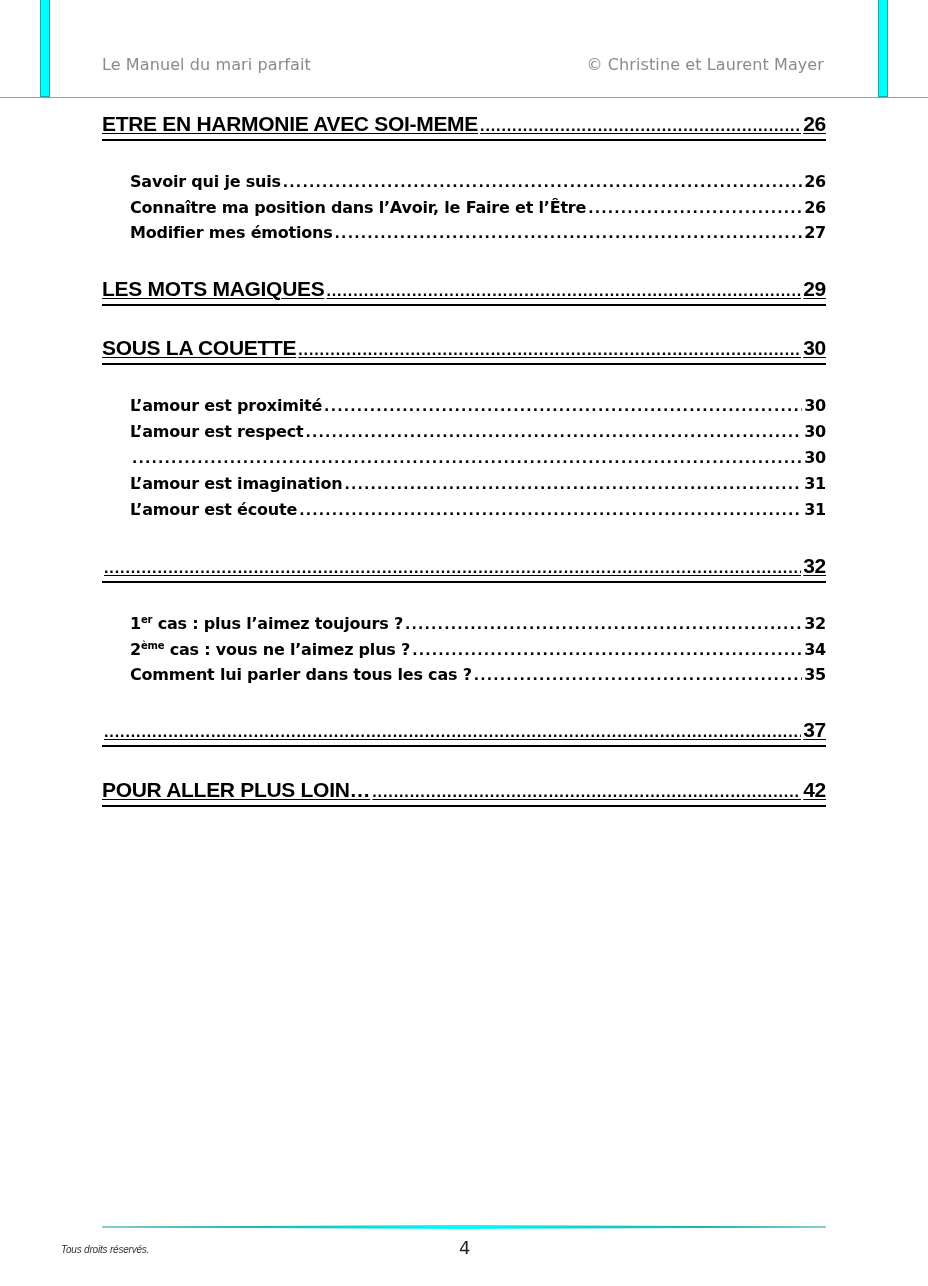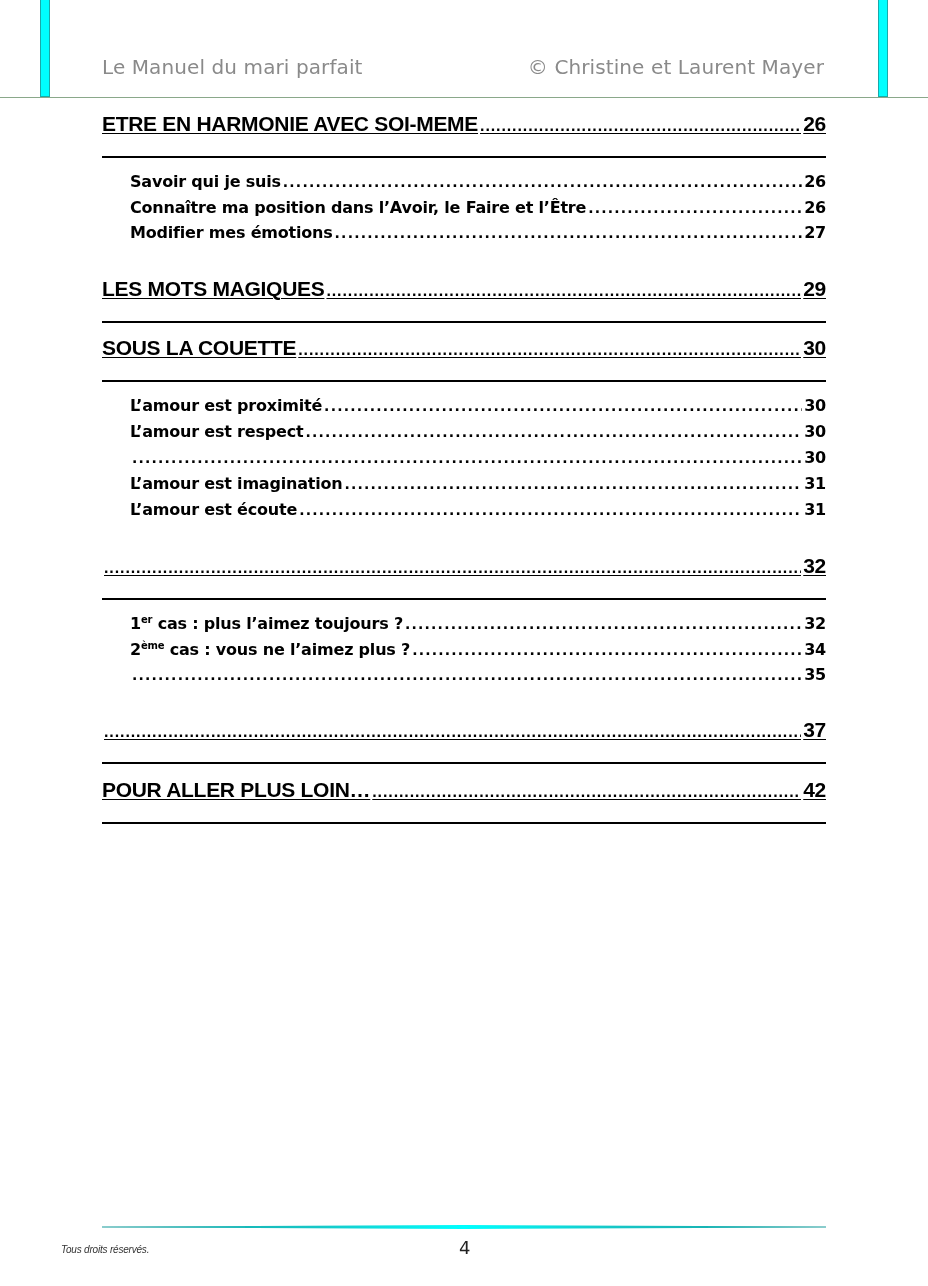--- a/index.html
+++ b/index.html
@@ -4,31 +4,31 @@
 <style>
   html, body { margin: 0; padding: 0; background: #ffffff; }
   body { width: 928px; height: 1286px; position: relative; overflow: hidden; font-family: "DejaVu Sans", "Liberation Sans", sans-serif; color: #000; }
 
   .side-bar { position: absolute; top: 0; width: 10px; height: 97px; background: #00ffff; border: 1px solid #1aa9a9; border-top: none; box-sizing: border-box; }
   .side-bar.left { left: 40px; }
   .side-bar.right { left: 878px; }
 
   .header-rule { position: absolute; top: 97px; left: 0; width: 928px; height: 1px; background: #8aa88a; }
 
-  .header-left, .header-right { position: absolute; top: 55px; font-family: "DejaVu Sans", sans-serif; font-size: 20px; color: #8a8a8a; letter-spacing: 0.1px; white-space: nowrap; }
+  .header-left, .header-right { position: absolute; top: 55px; font-family: "DejaVu Sans", sans-serif; font-size: 16px; color: #8a8a8a; letter-spacing: 0.1px; white-space: nowrap; }
   .header-left { left: 102px; }
   .header-right { right: 104px; }
 
   .toc { position: absolute; left: 102px; width: 724px; top: 0; }
 
   .toc-row { position: absolute; left: 0; width: 724px; display: flex; align-items: baseline; white-space: nowrap; }
   .toc-row .leader { flex: 1; overflow: hidden; margin: 0 2px; }
   .toc-row .leader::after { content: "........................................................................................................................................................................................................................................................................................"; letter-spacing: 1.3px; }
 
-  .toc-row.l1 { font-family: "Liberation Sans", sans-serif; font-weight: bold; font-size: 21px; letter-spacing: -0.3px; border-bottom: 2px solid #000; line-height: 24px; padding-bottom: 18px; }
+  .toc-row.l1 { font-family: "Liberation Sans", sans-serif; font-weight: bold; font-size: 21px; letter-spacing: -0.3px; border-bottom: 2px solid #000; line-height: 24px; padding-bottom: 1px; }
   .toc-row.l1 .title, .toc-row.l1 .leader, .toc-row.l1 .page { text-decoration: underline; text-decoration-thickness: 1px; text-underline-offset: 2px; }
   .toc-row.l1 .leader::after { letter-spacing: 0.9px; font-size: 16px; }
 
   .toc-row.l2 { left: 28px; width: 696px; font-family: "DejaVu Sans", sans-serif; font-weight: bold; font-size: 16px; line-height: 20px; letter-spacing: -0.2px; align-items: center; }
   .toc-row.l2 .leader::after { font-size: 14px; letter-spacing: 1.2px; }
   .toc-row.l2 sup { font-size: 10px; line-height: 0; vertical-align: 6px; }
 
   .footer-rule { position: absolute; top: 1225px; left: 102px; width: 724px; height: 4px;
     background: linear-gradient(90deg, #1a9c9c 0%, #16c8c8 30%, #00ffff 50%, #16c8c8 70%, #1a9c9c 100%);
     clip-path: polygon(0 40%, 50% 0, 100% 40%, 100% 60%, 50% 100%, 0 60%); }
@@ -109,20 +109,21 @@
     <span class="title"><span>1</span><sup>er</sup><span> cas : plus l’aimez toujours ?</span></span>
     <span class="leader"></span>
     <span class="page">32</span>
   </div>
   <div class="toc-row l2" style="top:640px">
     <span class="title"><span>2</span><sup>ème</sup><span> cas : vous ne l’aimez plus ?</span></span>
     <span class="leader"></span>
     <span class="page">34</span>
   </div>
   <div class="toc-row l2" style="top:665px">
+    <span class="title">Comment lui parler dans tous les cas ?</span>
     <span class="leader"></span>
     <span class="page">35</span>
   </div>
   <div class="toc-row l1" style="top:718px">
     <span class="leader"></span>
     <span class="page">37</span>
   </div>
   <div class="toc-row l1" style="top:778px">
     <span class="title">POUR ALLER PLUS LOIN…</span>
     <span class="leader"></span>

